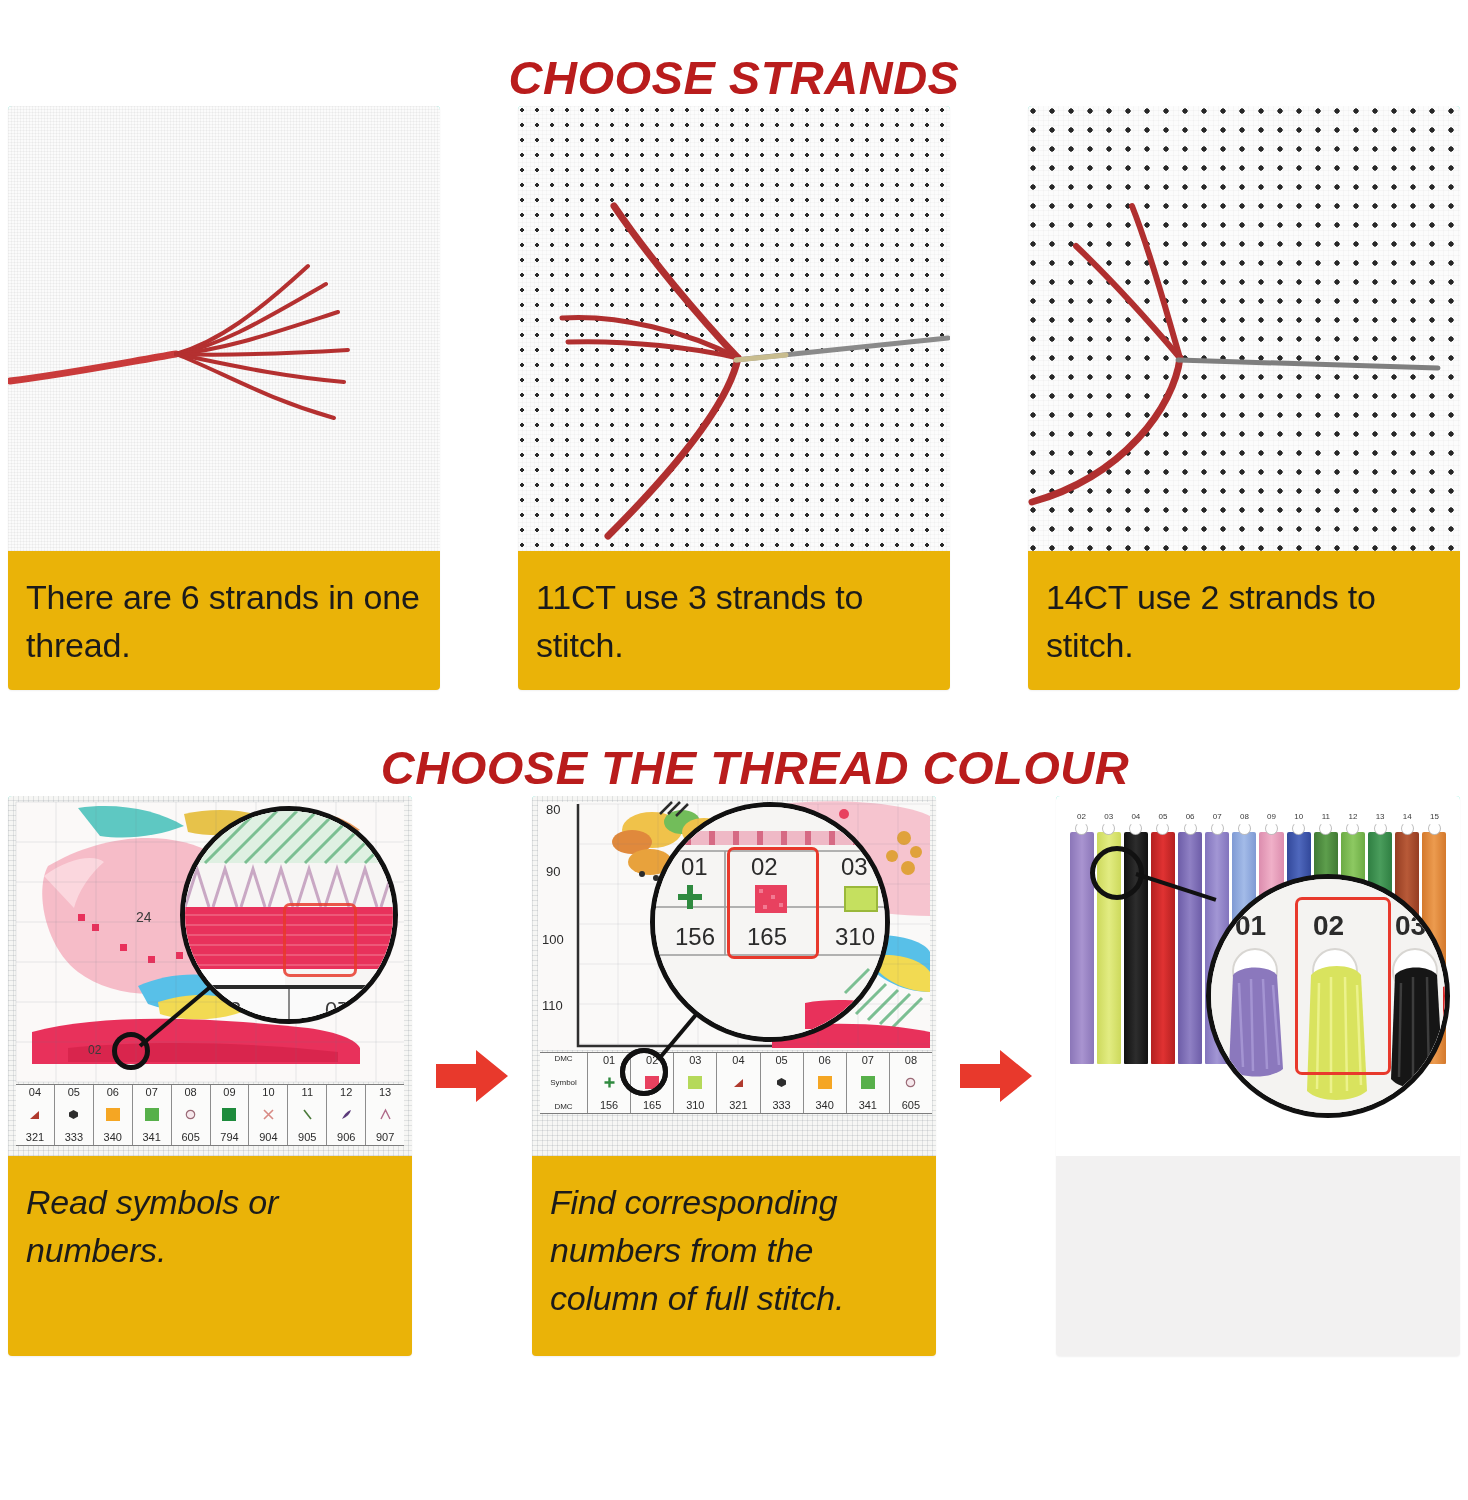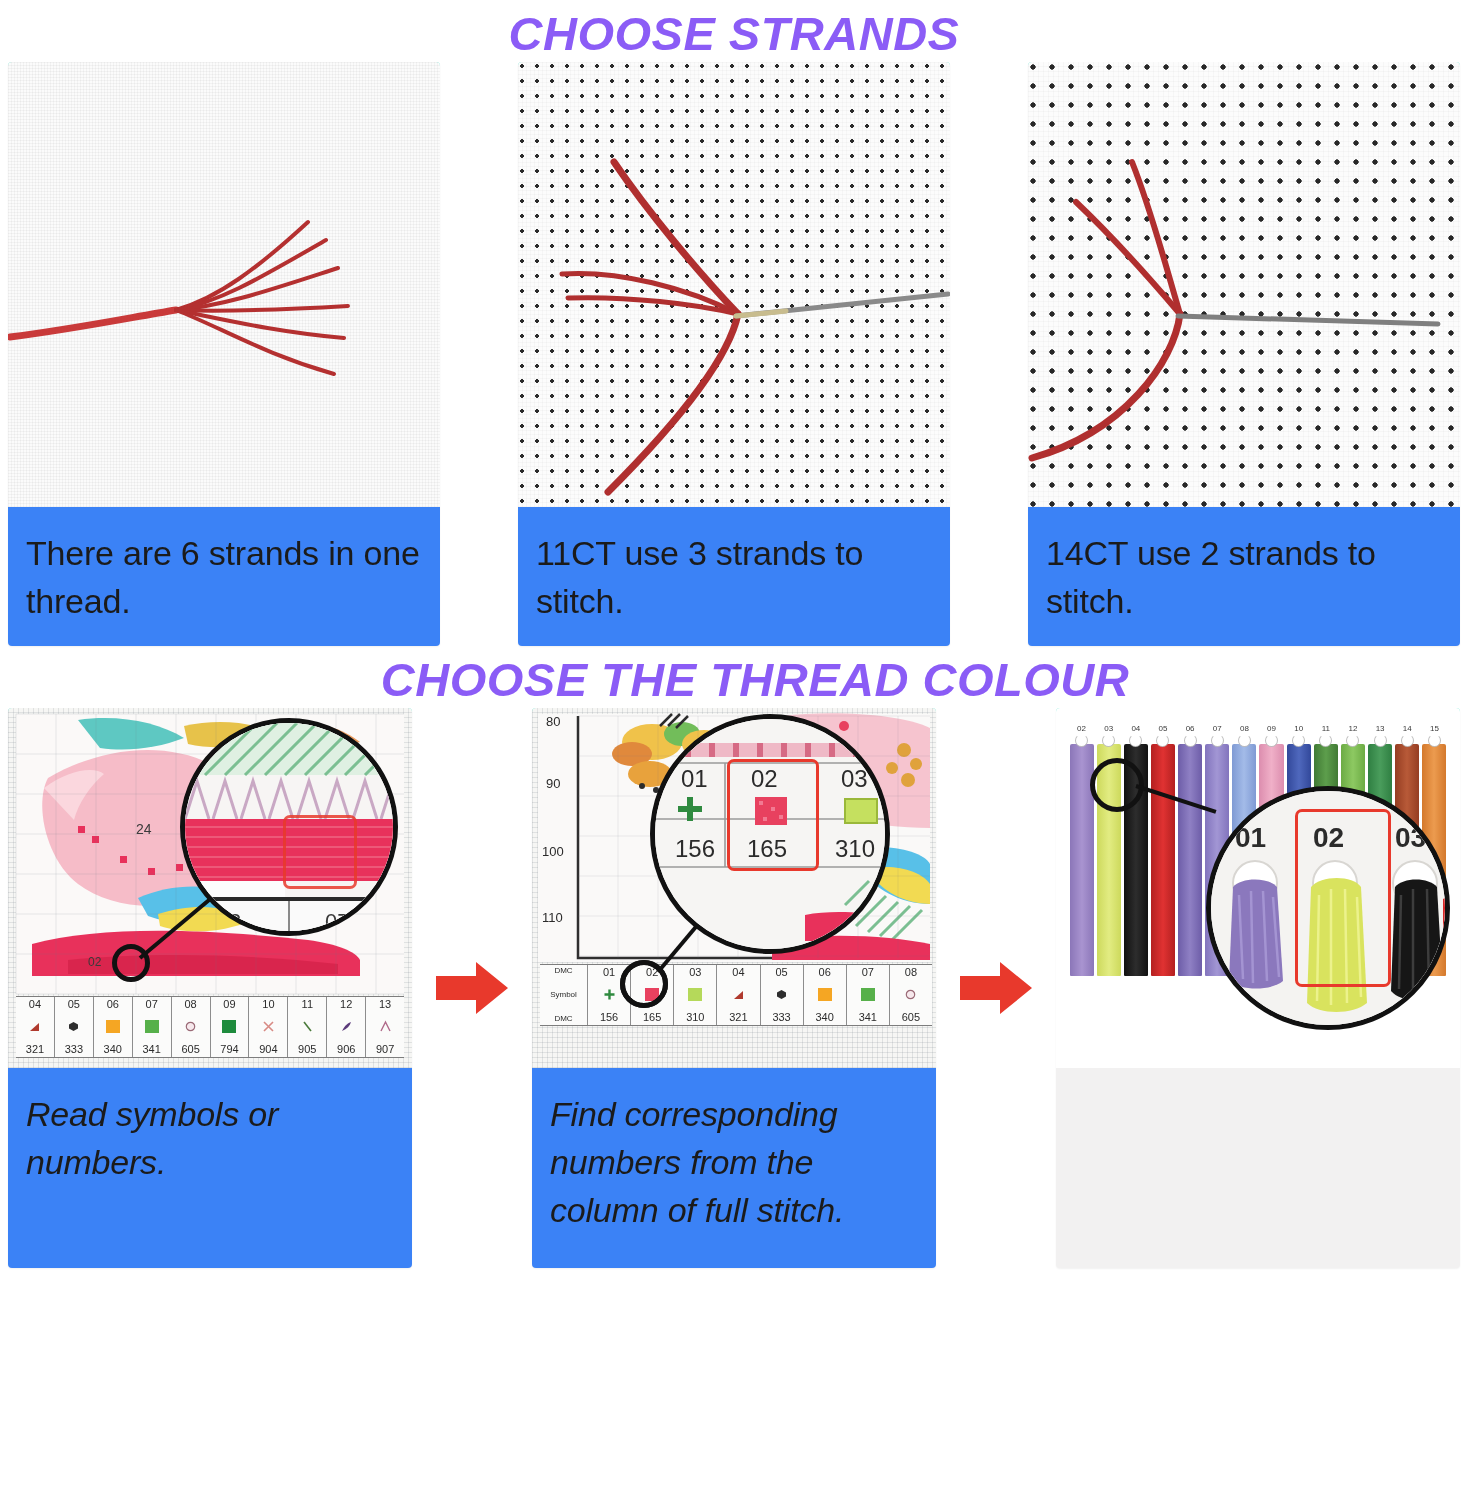--- a/index.html
+++ b/index.html
@@ -9,24 +9,25 @@
     height: 1500px;
     background: #ffffff;
     font-family: "Liberation Sans", sans-serif;
     overflow: hidden;
     position: relative;
   }
 
   
   .section-title {
     text-align: center;
-    color: #8b5cf6;
+    color: #b91c1c;
     font-weight: bold;
     font-style: italic;
     letter-spacing: 0.5px;
+    margin-top: 44px;
   }
   #title-strands {
     font-size: 47px;
     padding-top: 6px;
     line-height: 56px;
   }
   #title-colour {
     font-size: 47px;
     line-height: 56px;
     padding-top: 6px;
@@ -47,21 +48,21 @@
     border-radius: 4px;
     overflow: hidden;
     box-shadow: 0 1px 2px rgba(0,0,0,0.06);
   }
   .panel-photo {
     position: relative;
     overflow: hidden;
     background: #5eead4;
   }
   .panel-caption {
-    background: #3b82f6;
+    background: #eab308;
     color: #1b1b1b;
     font-size: 34px;
     line-height: 1.42;
     padding: 22px 18px 20px 18px;
     letter-spacing: -0.2px;
   }
 
   
   .r1 .panel-photo { height: 445px; }
 

